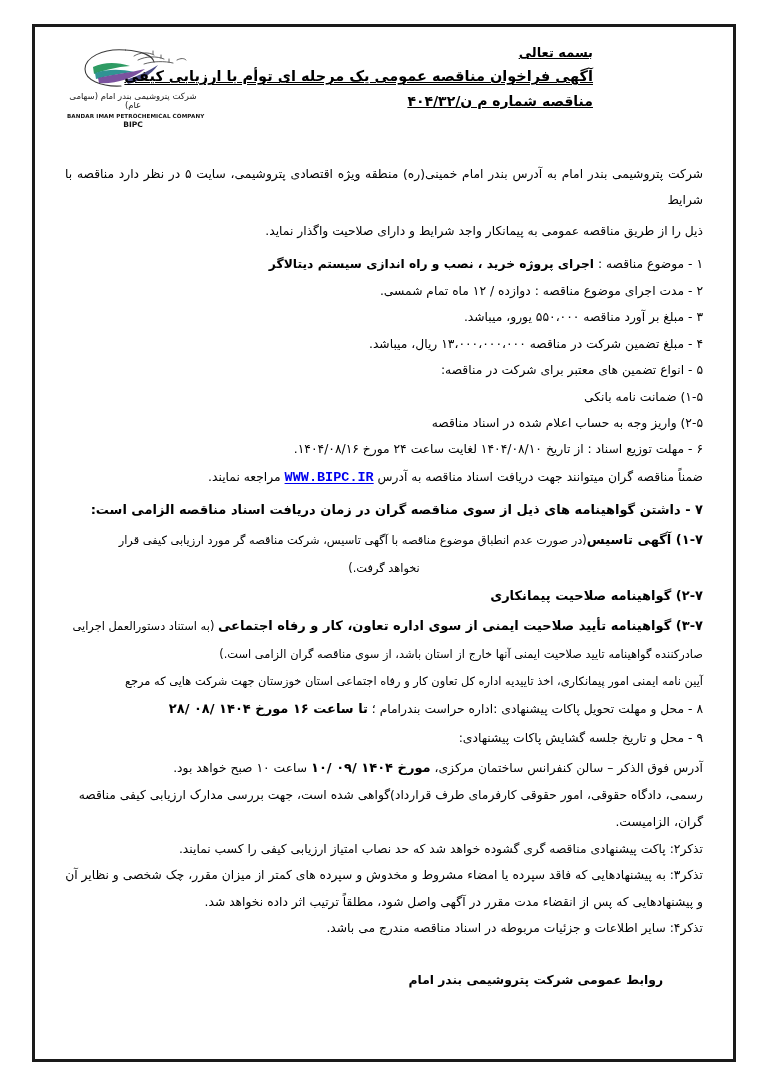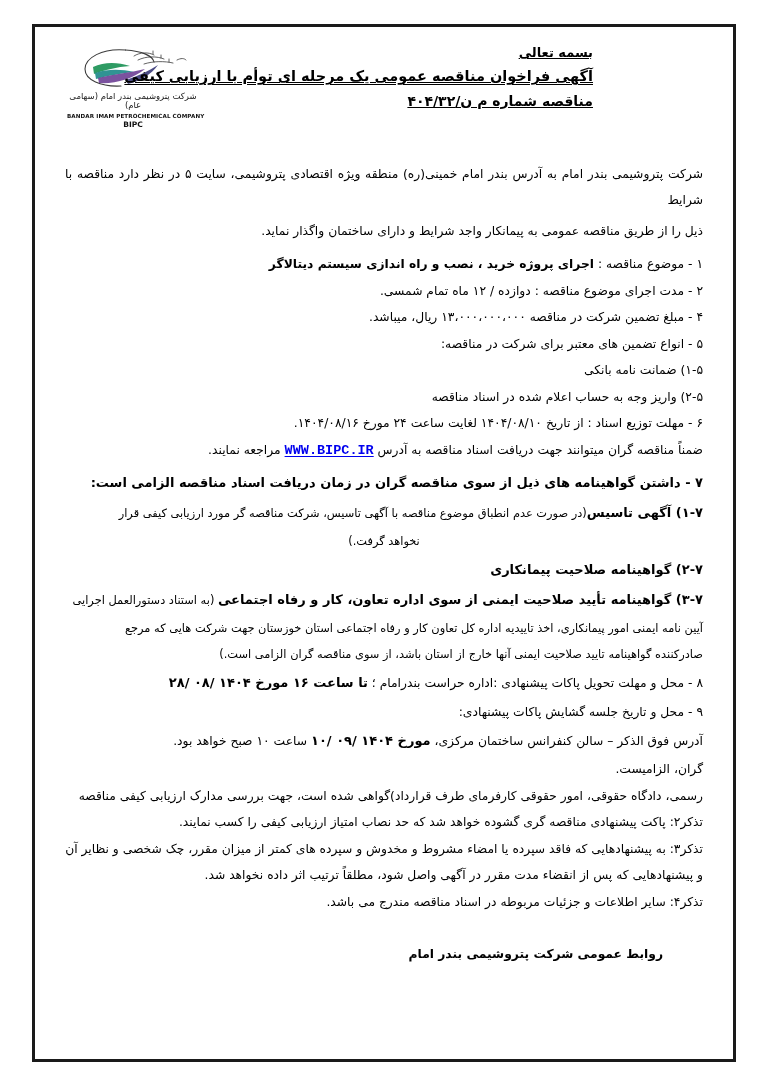--- a/index.html
+++ b/index.html
@@ -195,28 +195,29 @@
       <div class="header-titles">
         <div class="basmala">بسمه تعالی</div>
         <div class="main-title">آگهی فراخوان مناقصه عمومی یک مرحله ای توأم با ارزیابی کیفی</div>
         <div class="tender-no">مناقصه شماره م ن/۴۰۴/۳۲</div>
       </div>
     </div>
 
     <div class="body-text">
 
       <div class="para para-intro">شرکت پتروشیمی بندر امام به آدرس بندر امام خمینی(ره) منطقه ویژه اقتصادی پتروشیمی، سایت ۵ در نظر دارد مناقصه با شرایط</div>
-      <div class="para line-right">ذیل را از طریق مناقصه عمومی به پیمانکار واجد شرایط و دارای ساختمان واگذار نماید.</div>
+      <div class="para line-right">ذیل را از طریق مناقصه عمومی به پیمانکار واجد شرایط و دارای صلاحیت واگذار نماید.</div>
 
       <div class="spacer-sm"></div>
 
       <div class="para line-right item"><span>۱ - موضوع مناقصه : </span><span class="b">اجرای پروژه خرید ، نصب و راه اندازی سیستم دیتالاگر</span></div>
 
       <div class="para line-right item">۲ - مدت اجرای موضوع مناقصه : دوازده / ۱۲  ماه تمام شمسی.</div>
 
+      <div class="para line-right item">۳ - مبلغ بر آورد مناقصه ۵۵۰،۰۰۰ یورو، میباشد.</div>
 
       <div class="para line-right item">۴ - مبلغ تضمین شرکت در مناقصه ۱۳،۰۰۰،۰۰۰،۰۰۰ ریال، میباشد.</div>
 
       <div class="para line-right item">۵ - انواع تضمین های معتبر برای شرکت در مناقصه:</div>
 
       <div class="para line-right sub-item">۱-۵) ضمانت نامه بانکی</div>
 
       <div class="para line-right sub-item">۲-۵) واریز وجه به حساب اعلام شده در اسناد مناقصه</div>
 
       <div class="para line-right item">۶ - مهلت توزیع اسناد : از تاریخ ۱۴۰۴/۰۸/۱۰ لغایت ساعت ۲۴ مورخ ۱۴۰۴/۰۸/۱۶.</div>
@@ -224,32 +225,32 @@
       <div class="para line-right"><span>ضمناً مناقصه گران میتوانند جهت دریافت اسناد مناقصه به آدرس </span><a class="url" href="#">WWW.BIPC.IR</a><span> مراجعه نمایند.</span></div>
 
       <div class="para line-right item-7head">۷ - داشتن گواهینامه های ذیل از سوی مناقصه گران در زمان دریافت اسناد مناقصه الزامی است:</div>
 
       <div class="para"><span class="b" style="font-size:13px">۱-۷) آگهی تاسیس</span><span class="small">(در صورت عدم انطباق موضوع مناقصه با آگهی تاسیس، شرکت مناقصه گر مورد ارزیابی کیفی قرار</span></div>
       <div class="para line-center small">نخواهد گرفت.)</div>
 
       <div class="para line-right b" style="font-size:13px">۲-۷) گواهینامه صلاحیت پیمانکاری</div>
 
       <div class="para"><span class="b" style="font-size:13px">۳-۷) گواهینامه تأیید صلاحیت ایمنی از سوی اداره تعاون، کار و رفاه اجتماعی</span><span class="small"> (به استناد دستورالعمل اجرایی</span></div>
+      <div class="para small">صادرکننده گواهینامه تایید صلاحیت ایمنی آنها خارج از استان باشد، از سوی مناقصه گران الزامی است.)</div>
       <div class="para small">آیین نامه ایمنی امور پیمانکاری، اخذ تاییدیه اداره کل تعاون کار و رفاه اجتماعی استان خوزستان جهت شرکت هایی که مرجع</div>
-      <div class="para small">صادرکننده گواهینامه تایید صلاحیت ایمنی آنها خارج از استان باشد، از سوی مناقصه گران الزامی است.)</div>
 
       <div class="para line-right"><span>۸ - محل و مهلت تحویل پاکات پیشنهادی :اداره حراست بندرامام ؛ </span><span class="b" style="font-size:13px">تا ساعت ۱۶ مورخ ۱۴۰۴ /۰۸ /۲۸</span></div>
 
       <div class="para line-right">۹ - محل و تاریخ جلسه گشایش پاکات پیشنهادی:</div>
 
       <div class="para line-right"><span>آدرس فوق الذکر – سالن کنفرانس ساختمان مرکزی، </span><span class="b" style="font-size:13px">مورخ ۱۴۰۴ /۰۹ /۱۰</span><span> ساعت ۱۰ صبح خواهد بود.</span></div>
 
       <div class="notes">
+        <div class="para">رسمی، دادگاه حقوقی، امور حقوقی کارفرمای طرف قرارداد)گواهی شده است، جهت بررسی مدارک ارزیابی کیفی مناقصه</div>
         <div class="para line-right">گران، الزامیست.</div>
-        <div class="para">رسمی، دادگاه حقوقی، امور حقوقی کارفرمای طرف قرارداد)گواهی شده است، جهت بررسی مدارک ارزیابی کیفی مناقصه</div>
 
         <div class="para line-right">تذکر۲: پاکت پیشنهادی مناقصه گری گشوده خواهد شد که حد نصاب امتیاز ارزیابی کیفی را کسب نمایند.</div>
 
         <div class="para">تذکر۳: به پیشنهادهایی که فاقد سپرده یا امضاء مشروط و مخدوش و سپرده های کمتر از میزان مقرر، چک شخصی و نظایر آن</div>
         <div class="para line-right">و پیشنهادهایی که پس از انقضاء مدت مقرر در آگهی واصل شود، مطلقاً ترتیب اثر داده نخواهد شد.</div>
 
         <div class="para line-right">تذکر۴: سایر اطلاعات و جزئیات مربوطه در اسناد مناقصه مندرج می باشد.</div>
       </div>
 
       <div class="footer-sign">روابط عمومی شرکت پتروشیمی بندر امام</div>

